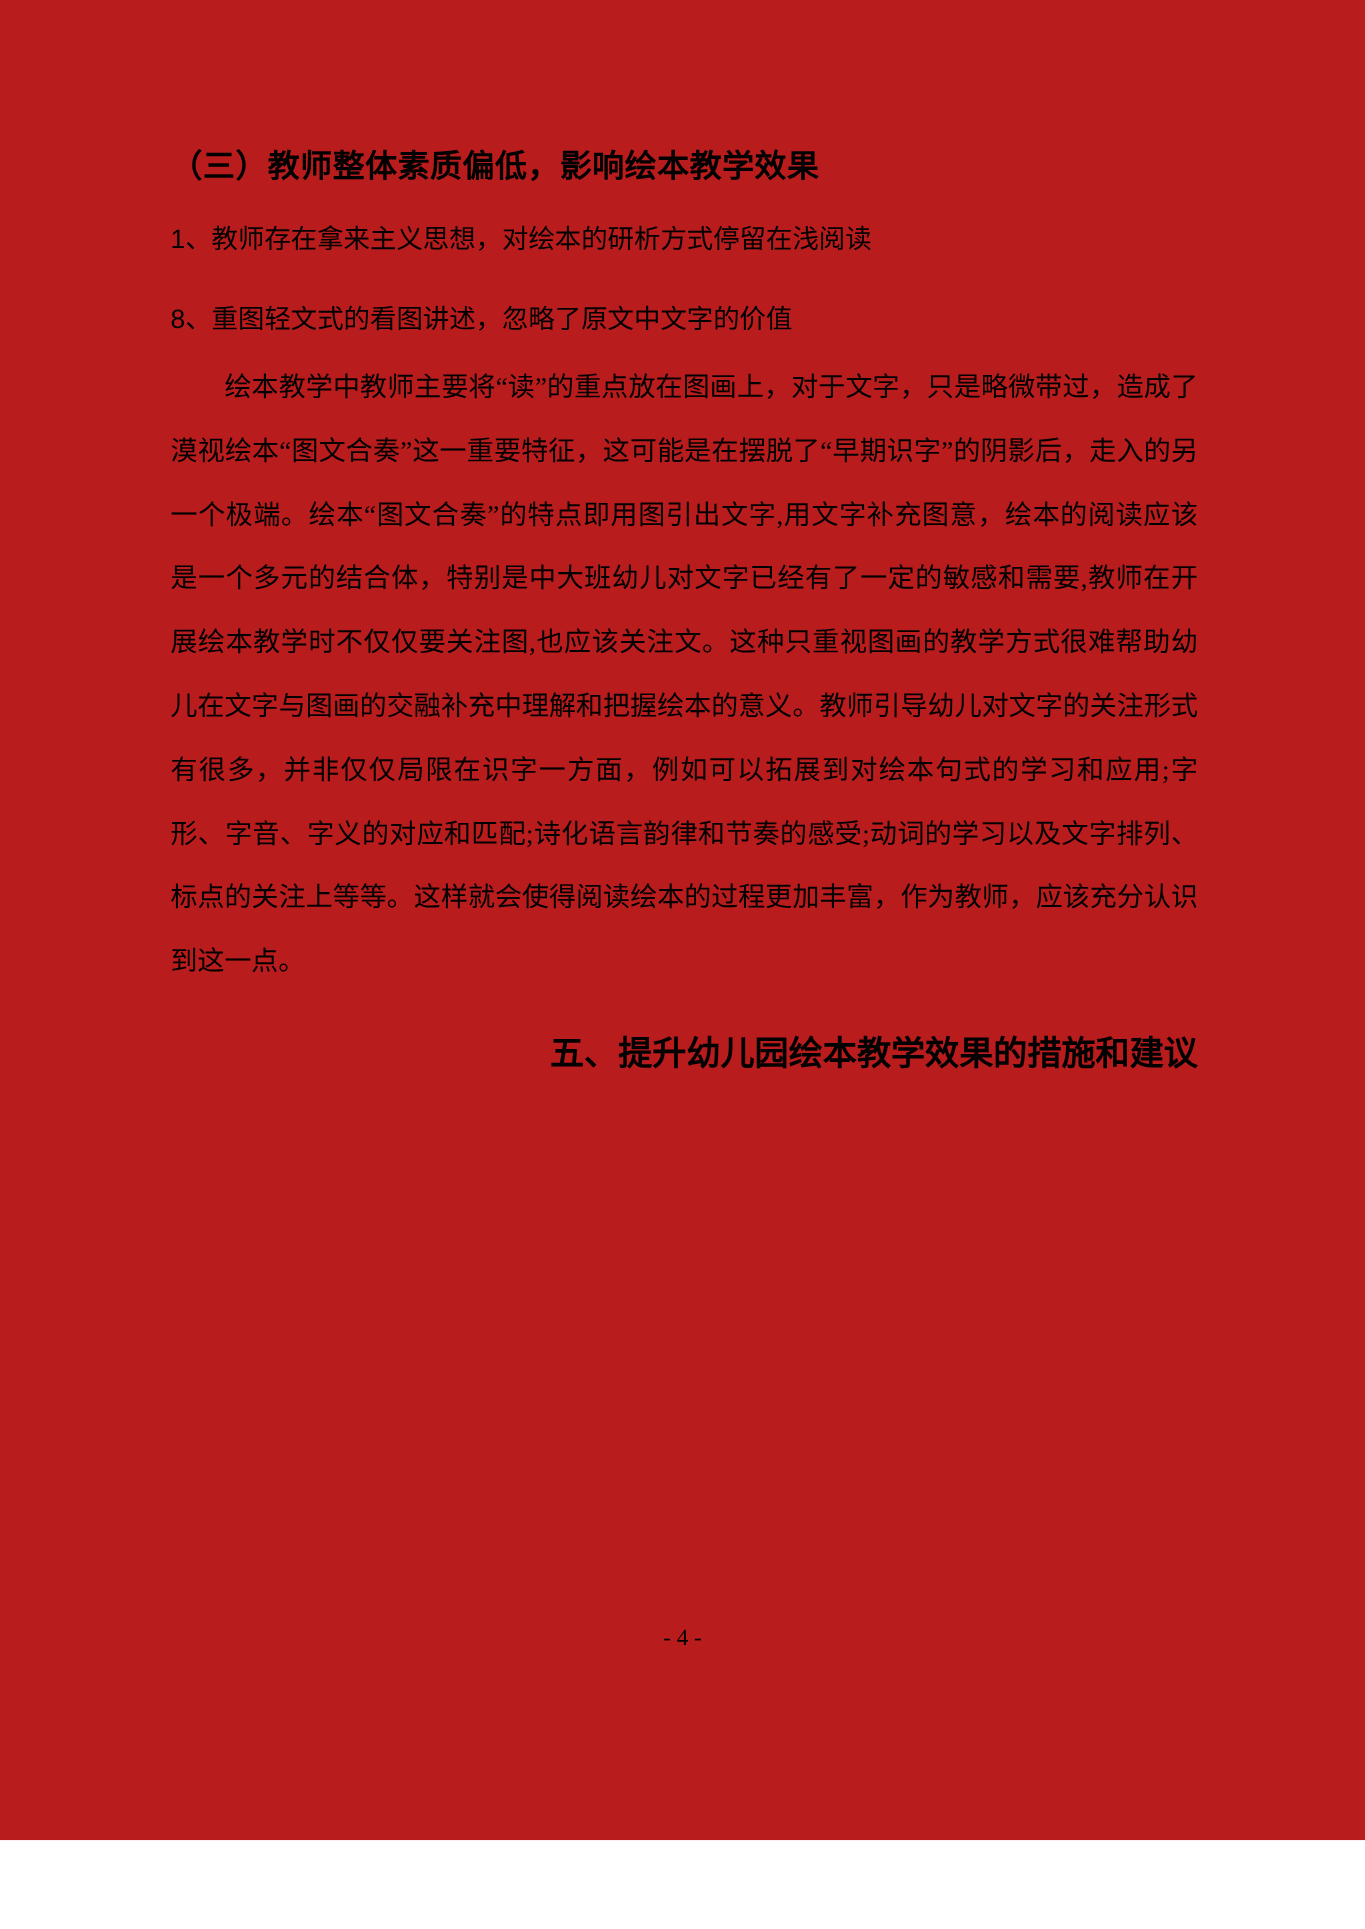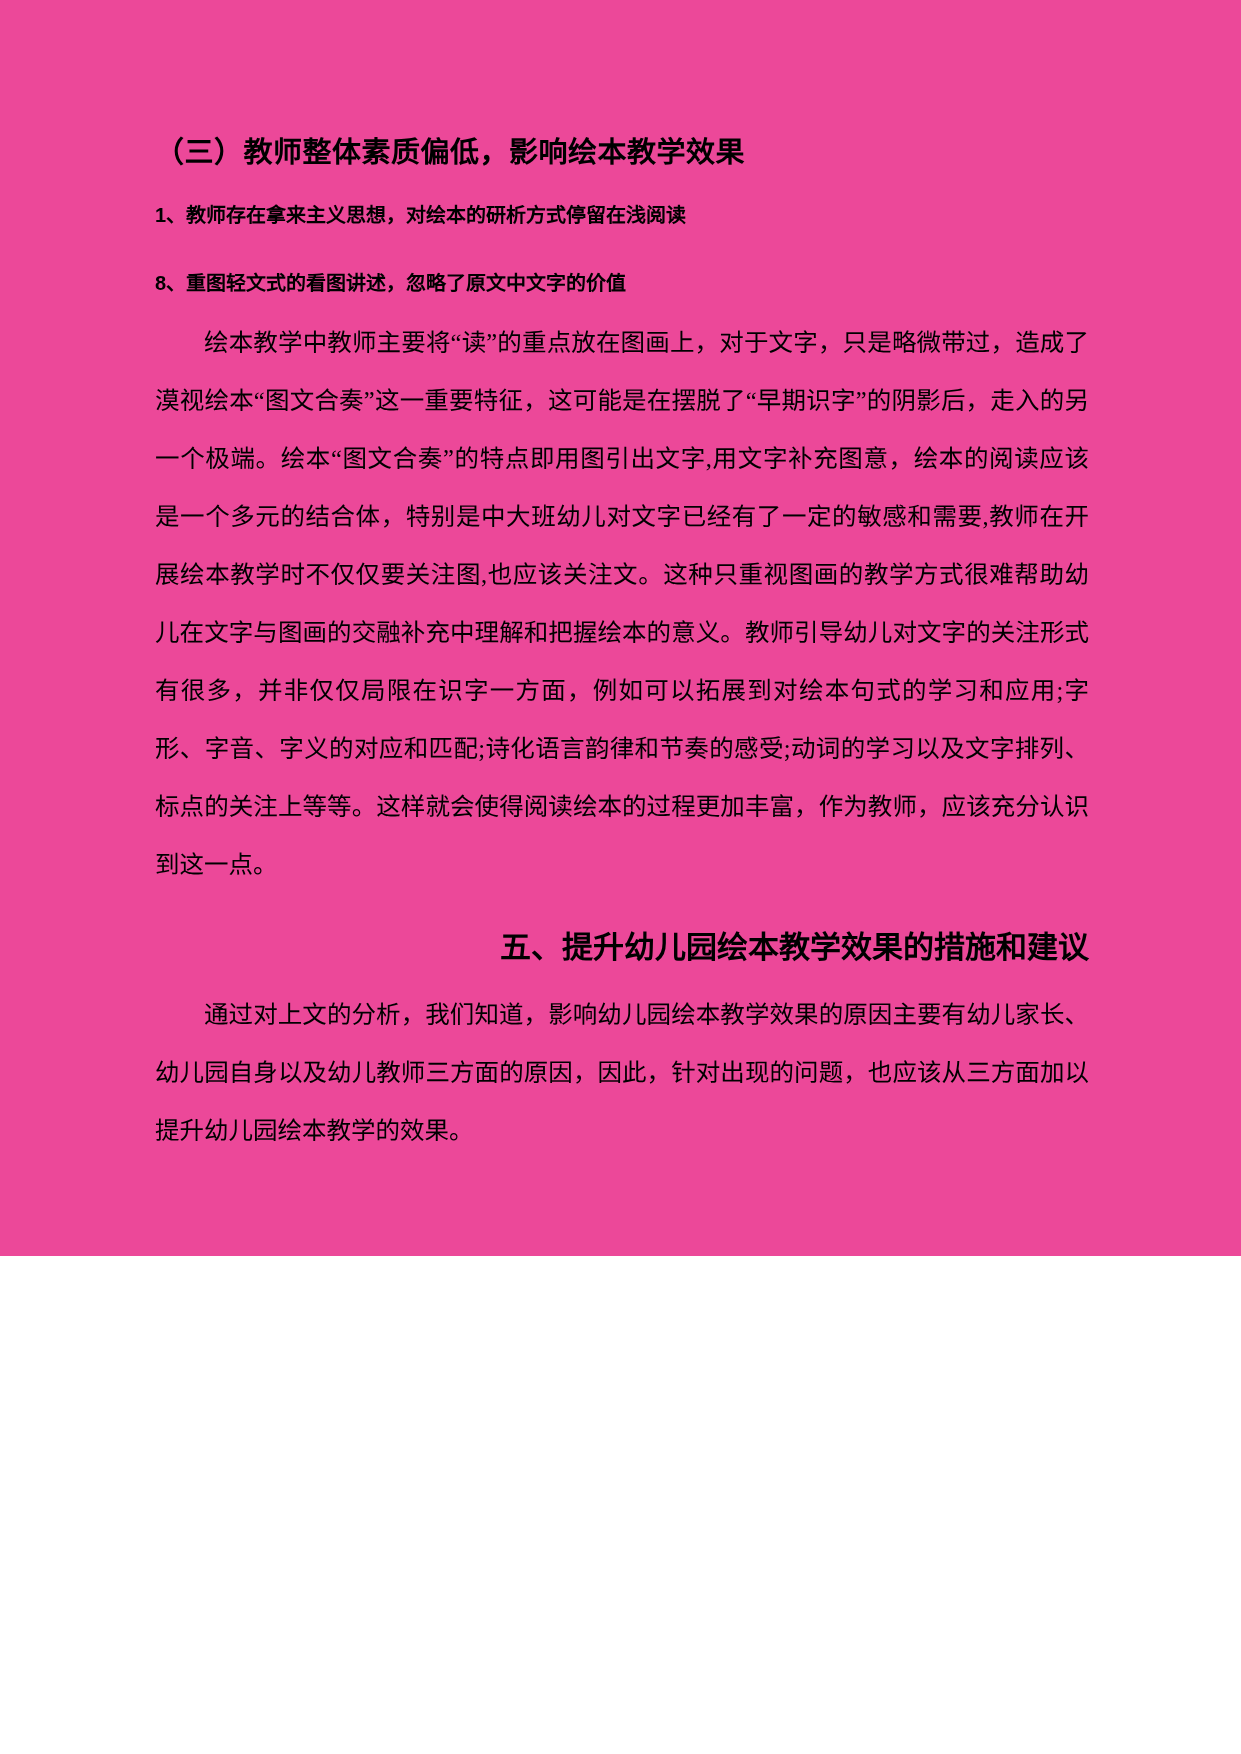--- a/index.html
+++ b/index.html
@@ -3,41 +3,41 @@
 <meta charset="utf-8">
 <style>
   html, body {
     margin: 0;
     padding: 0;
     background: #ffffff;
   }
   .page {
     position: relative;
     width: 1241px;
-    height: 1256px;
+    height: 1673px;
     margin: 0 auto;
-    background: #ec4899;
+    background: #b91c1c;
     color: #000000;
     box-sizing: border-box;
     padding: 134px 152px 0 155px;
     font-family: "Liberation Serif", "DejaVu Serif", serif;
     overflow: hidden;
   }
   .heading-l2 {
     font-family: "Liberation Sans", "DejaVu Sans", sans-serif;
     font-size: 29px;
     font-weight: bold;
     line-height: 1.3;
     margin: 0 0 30px 0;
     letter-spacing: 0.5px;
   }
   .heading-l3 {
     font-family: "Liberation Sans", "DejaVu Sans", sans-serif;
-    font-size: 20px;
-    font-weight: bold;
+    font-size: 24px;
+    font-weight: normal;
     line-height: 1.3;
     margin: 0 0 18px 0;
   }
   .heading-l3.spaced {
     margin-top: 42px;
   }
   .heading-l1 {
     font-family: "Liberation Sans", "DejaVu Sans", sans-serif;
     font-size: 31px;
     font-weight: bold;
@@ -73,17 +73,16 @@
 
   <div class="heading-l3">1、教师存在拿来主义思想，对绘本的研析方式停留在浅阅读</div>
 
 
   <div class="heading-l3 spaced">8、重图轻文式的看图讲述，忽略了原文中文字的价值</div>
 
   <p class="body-para">绘本教学中教师主要将“读”的重点放在图画上，对于文字，只是略微带过，造成了漠视绘本“图文合奏”这一重要特征，这可能是在摆脱了“早期识字”的阴影后，走入的另一个极端。绘本“图文合奏”的特点即用图引出文字,用文字补充图意，绘本的阅读应该是一个多元的结合体，特别是中大班幼儿对文字已经有了一定的敏感和需要,教师在开展绘本教学时不仅仅要关注图,也应该关注文。这种只重视图画的教学方式很难帮助幼儿在文字与图画的交融补充中理解和把握绘本的意义。教师引导幼儿对文字的关注形式有很多，并非仅仅局限在识字一方面，例如可以拓展到对绘本句式的学习和应用;字形、字音、字义的对应和匹配;诗化语言韵律和节奏的感受;动词的学习以及文字排列、标点的关注上等等。这样就会使得阅读绘本的过程更加丰富，作为教师，应该充分认识到这一点。</p>
 
   <div class="heading-l1">五、提升幼儿园绘本教学效果的措施和建议</div>
 
-  <p class="body-para">通过对上文的分析，我们知道，影响幼儿园绘本教学效果的原因主要有幼儿家长、幼儿园自身以及幼儿教师三方面的原因，因此，针对出现的问题，也应该从三方面加以提升幼儿园绘本教学的效果。</p>
 
   <div class="page-footer">- 4 -</div>
 
 </div>
 
 </body></html>

